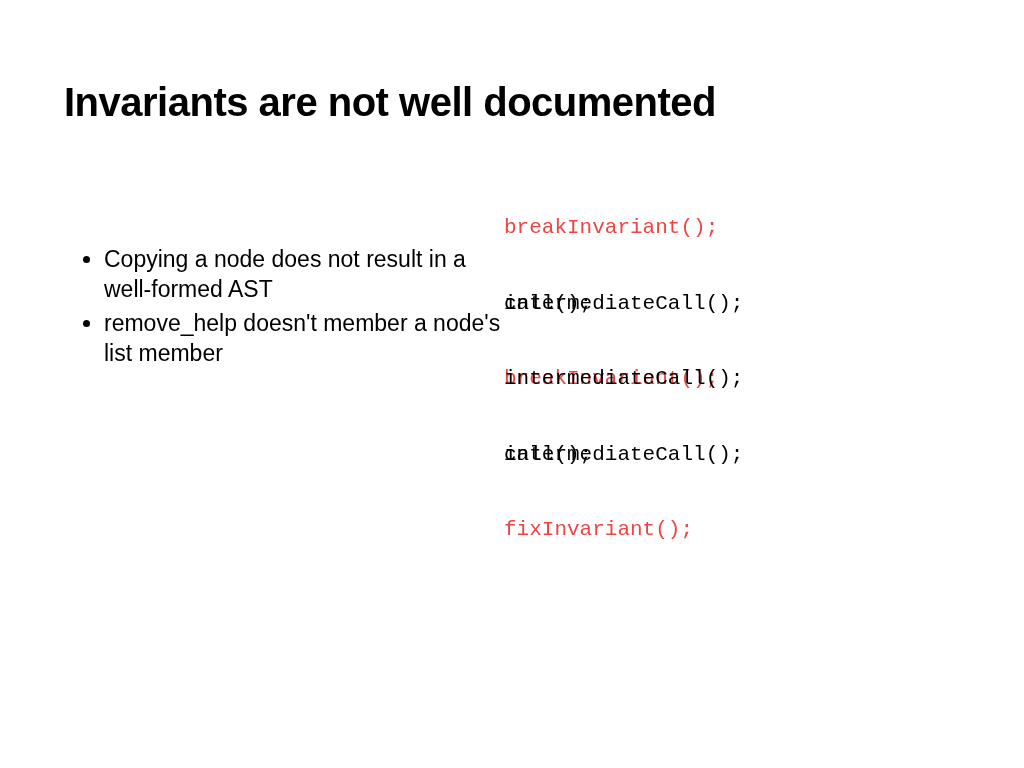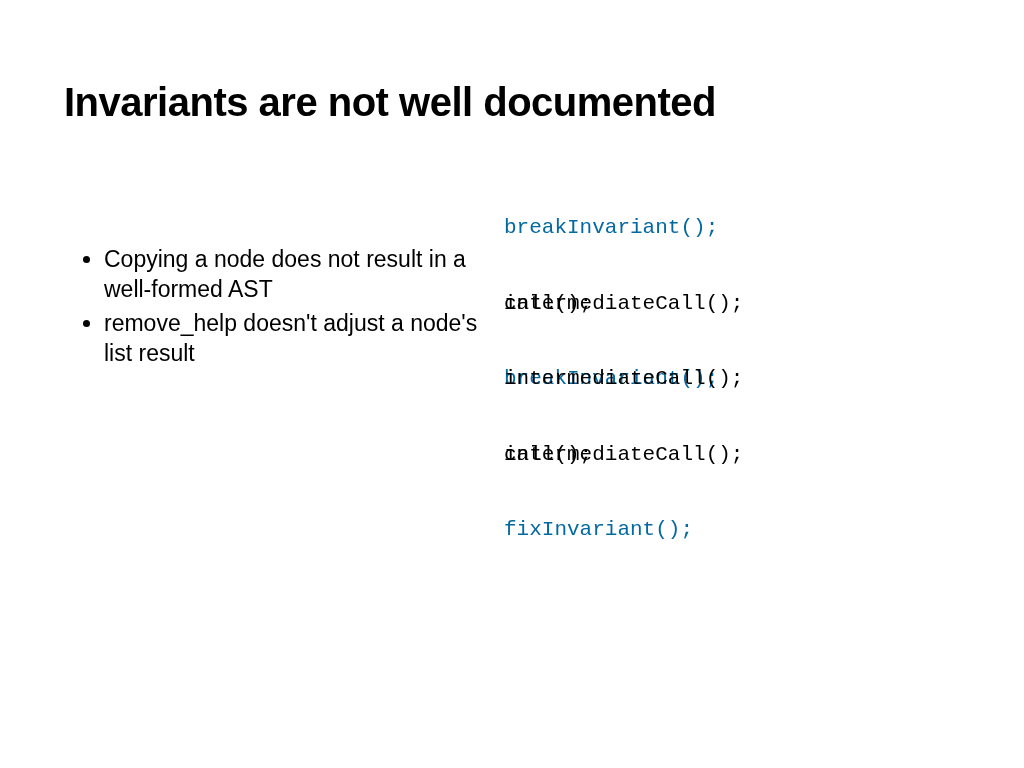--- a/index.html
+++ b/index.html
@@ -52,33 +52,33 @@
     line-height: 1.2;
     height: 420px;
     margin-top: -30px;
   }
   .code-layer {
     position: absolute;
     top: 0;
     left: 0;
     white-space: pre;
   }
-  .red { color: #0369a1; }
+  .red { color: #ef4444; }
   .blk { color: #000000; }
 </style>
 </head>
 <body>
 
 <div class="slide">
   <h1 class="title">Invariants are not well documented</h1>
   <div class="body">
     <div class="left">
       <ul class="bullets">
         <li>Copying a node does not result in a well-formed AST</li>
-        <li>remove_help doesn't adjust a node's list result</li>
+        <li>remove_help doesn't member a node's list member</li>
       </ul>
     </div>
     <div class="right">
       <div class="code-layer" id="code-a"><span class="red">breakInvariant();</span><br><br><br><span class="blk">intermediateCall();</span><br><br><br><span class="red">breakInvariant();</span><br><br><br><span class="blk">intermediateCall();</span><br><br><br><span class="red">fixInvariant();</span><br></div>
       <div class="code-layer" id="code-b"><br><br><br><span class="blk">call();</span><br><br><br><span class="blk">intermediateCall();</span><br><br><br><span class="blk">call();</span><br><br><br><br></div>
     </div>
   </div>
 </div>
 
 </body></html>

